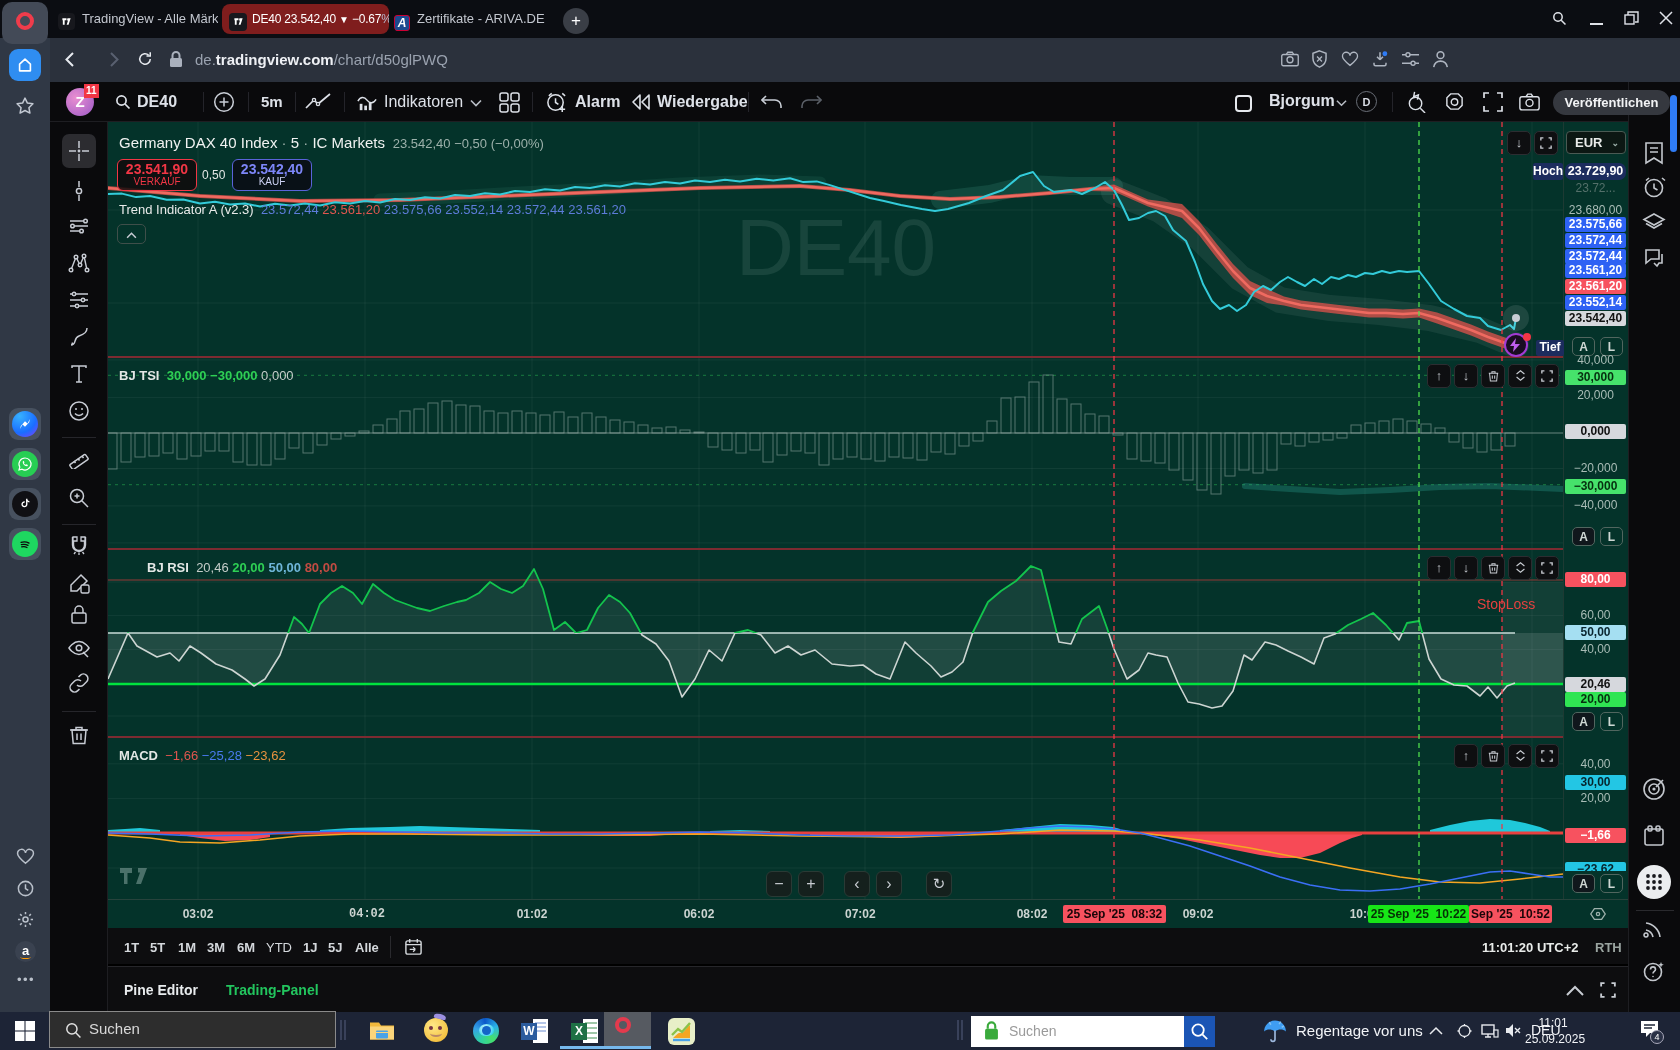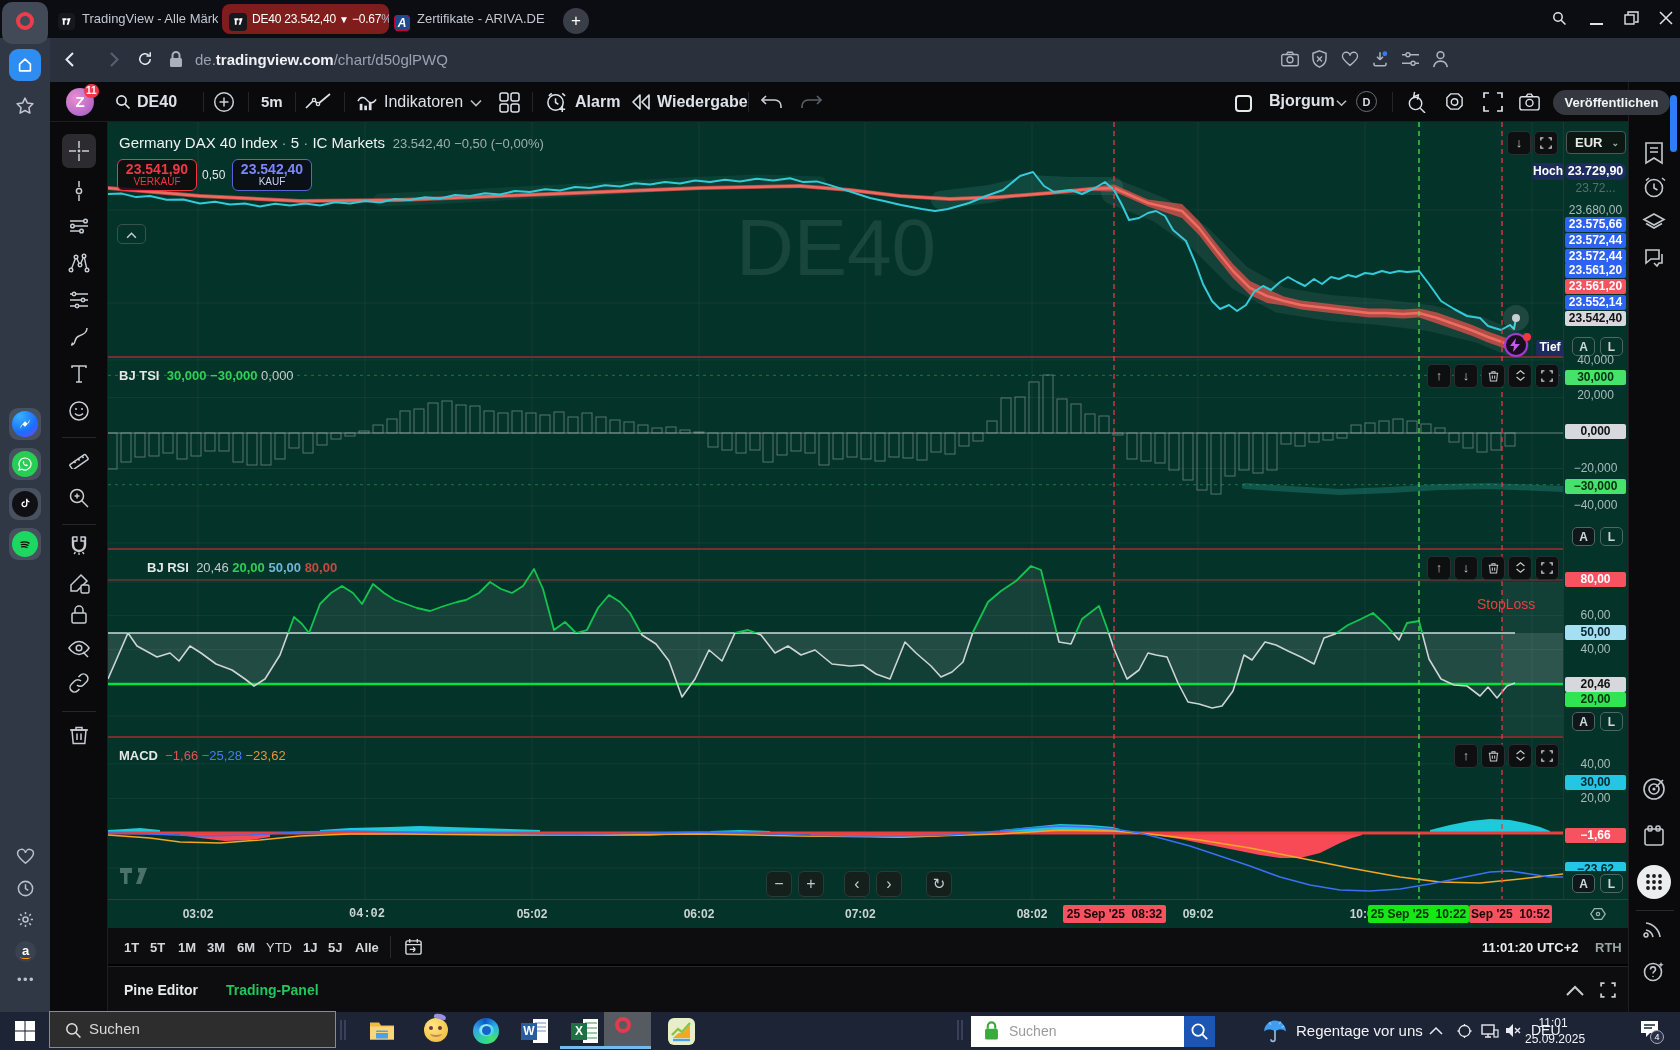--- a/index.html
+++ b/index.html
@@ -168,21 +168,21 @@
       <path d="M12 6.5V12l3.5 2.5" fill="none" stroke="#b9c0ca" stroke-width="1.9"></path>
     </svg>
 <svg class="abs" style="left:16px;top:910px" width="19" height="19" viewBox="0 0 24 24">
       <circle cx="12" cy="12" r="3.2" fill="none" stroke="#b9c0ca" stroke-width="1.9"></circle>
       <path d="M12 2.5v3M12 18.5v3M2.5 12h3M18.5 12h3M5.2 5.2l2.1 2.1M16.7 16.7l2.1 2.1M18.8 5.2l-2.1 2.1M7.3 16.7l-2.1 2.1" stroke="#b9c0ca" stroke-width="1.9"></path>
     </svg>
 <div class="abs" style="left:15px;top:941px;width:21px;height:21px;background:#3a4250;border-radius:50%;text-align:center;color:#fff;font-size:13px;font-weight:700;line-height:20px;">a<div style="width:11px;height:4px;border-bottom:1.6px solid #f90;border-radius:50%;margin:-6px auto 0"></div></div>
 <div class="abs" style="left:17px;top:972px;color:#b9c0ca;font-size:13px;letter-spacing:1.5px">•••</div>
 <div id="tvtop" class="abs"></div>
 <div class="abs" style="left:66px;top:88px;width:28px;height:28px;border-radius:50%;background:radial-gradient(circle at 35% 35%,#e98ed0,#9c59c7);color:#fff;text-align:center;font-weight:700;font-size:15px;line-height:28px;">Z</div>
-<div class="abs" style="left:84px;top:84px;min-width:13px;height:14px;background:#f23645;border-radius:7px;color:#fff;font-size:10px;font-weight:700;text-align:center;line-height:14px;padding:0 2px;">11</div>
+<div class="abs" style="left:84px;top:84px;min-width:13px;height:14px;background:#f23645;border-radius:0;color:#fff;font-size:10px;font-weight:700;text-align:center;line-height:14px;padding:0 2px;">11</div>
 <svg class="abs" style="left:115px;top:94px" width="16" height="16" viewBox="0 0 16 16">
       <circle cx="6.5" cy="6.5" r="4.6" fill="none" stroke="#dde1e8" stroke-width="1.7"></circle>
       <line x1="10" y1="10" x2="14.5" y2="14.5" stroke="#dde1e8" stroke-width="1.7"></line>
     </svg>
 <div class="tvtxt abs" style="left:137px;top:93px;font-size:16px">DE40</div>
 <div class="tsep abs" style="left:203px;top:92px"></div>
 <svg class="abs" style="left:213px;top:91px" width="22" height="22" viewBox="0 0 22 22">
       <circle cx="11" cy="11" r="9.3" fill="none" stroke="#c9ced6" stroke-width="1.5"></circle>
       <path d="M11 6.5v9M6.5 11h9" stroke="#c9ced6" stroke-width="1.5"></path>
     </svg>
@@ -519,20 +519,21 @@
 <div class="abs" style="left:119px;top:134px;font-size:15px;color:#f0f2f1;">Germany DAX 40 Index <span style="color:#9db1ab">·</span> 5 <span style="color:#9db1ab">·</span> IC Markets <span style="font-size:13px;color:#9db1ab">&nbsp;23.542,40 −0,50 (−0,00%)</span></div>
 <div class="abs" style="left:117px;top:159px;width:80px;height:32px;background:rgba(16,10,12,0.85);border:1.5px solid #f23645;border-radius:6px;text-align:center;">
 <div style="font-size:14px;font-weight:700;color:#f23645;margin-top:1px">23.541,90</div>
       <div style="font-size:10px;color:#f23645;margin-top:-1px">VERKAUF</div>
     </div>
 <div class="abs" style="left:202px;top:168px;font-size:12px;color:#e3e7e5;">0,50</div>
 <div class="abs" style="left:232px;top:159px;width:80px;height:32px;background:rgba(10,12,20,0.85);border:1.5px solid #5a63d9;border-radius:6px;text-align:center;">
 <div style="font-size:14px;font-weight:700;color:#7d86f8;margin-top:1px">23.542,40</div>
       <div style="font-size:10px;color:#cdd2f3;margin-top:-1px">KAUF</div>
     </div>
+<div class="abs" style="left:119px;top:202px;font-size:13px;color:#e8eae9;">Trend Indicator A (v2.3) <span style="color:#5d7cd9">&nbsp;23.572,44</span> <span style="color:#e0564f">23.561,20</span> <span style="color:#5d7cd9">23.575,66</span> <span style="color:#5d7cd9">23.552,14</span> <span style="color:#5d7cd9">23.572,44</span> <span style="color:#5d7cd9">23.561,20</span></div>
 <div class="abs" style="left:117px;top:224px;width:29px;height:20px;border:1px solid #3f4f4a;border-radius:5px;text-align:center;"><svg width="11" height="7" viewBox="0 0 12 8" style="margin-top:6px">
         <path d="M1 6.5l5-5 5 5" fill="none" stroke="#c8ccd4" stroke-width="1.7"></path>
       </svg></div>
 <div class="panebtns abs" style="left:1507px;top:131px">
       <div class="pbt">↓</div>
       <div class="pbt"><svg width="12" height="12" viewBox="0 0 14 14" style="margin-top:5px">
           <path d="M1 4V1h3M10 1h3v3M13 10v3h-3M4 13H1v-3" fill="none" stroke="#c8ccd2" stroke-width="1.6"></path>
         </svg></div>
     </div>
 <div class="paneleg abs" style="left:119px;top:368px;">BJ TSI <span style="color:#2ecf54">&nbsp;30,000</span> <span style="color:#2ecf54">−30,000</span> <span style="color:#c5cdc9;font-weight:400">0,000</span></div>
@@ -631,21 +632,21 @@
 <div class="tag abs" style="top:775px;background:#23c6e4;color:#06252d;">30,00</div>
 <div class="scaletxt abs" style="top:791px;">20,00</div>
 <div class="tag abs" style="top:828px;background:#f7525f;color:#fff;">−1,66</div>
 <div class="tag abs" style="top:862px;background:#23c6e4;color:#06252d;">−23,62</div>
 <div class="abs" style="left:1564px;top:871px;width:63px;height:26px;background:#04332a;"></div>
 <div class="albtn abs" style="left:1572px;top:874px;background:#10171c;">A</div>
     <div class="albtn abs" style="left:1600px;top:874px;">L</div>
 <div id="axis" class="abs"></div>
 <div class="abs" style="left:178px;top:907px;width:40px;text-align:center;font-size:12px;font-weight:700;color:#ccd4d1;">03:02</div>
 <div class="abs" style="left:345px;top:907px;width:40px;text-align:right;font-size:12px;font-weight:700;color:#ccd4d1;font-family:Liberation Mono, monospace;">04:02</div>
-<div class="abs" style="left:512px;top:907px;width:40px;text-align:center;font-size:12px;font-weight:700;color:#ccd4d1;">05:02</div>
+<div class="abs" style="left:512px;top:907px;width:40px;text-align:center;font-size:12px;font-weight:700;color:#ccd4d1;">01:02</div>
 <div class="abs" style="left:679px;top:907px;width:40px;text-align:center;font-size:12px;font-weight:700;color:#ccd4d1;">06:02</div>
 <div class="abs" style="left:845px;top:907px;width:40px;font-size:12px;font-weight:700;color:#ccd4d1;">07:02</div>
 <div class="abs" style="left:1012px;top:907px;width:40px;text-align:center;font-size:12px;font-weight:700;color:#ccd4d1;">08:02</div>
 <div class="abs" style="left:1178px;top:907px;width:40px;text-align:center;font-size:12px;font-weight:700;color:#ccd4d1;">09:02</div>
 <div class="abs" style="left:1345px;top:907px;width:40px;text-align:center;font-size:12px;font-weight:700;color:#ccd4d1;">10:02</div>
 <div class="abs" style="left:1063px;top:905px;width:103px;height:18px;background:#f7525f;color:#1a0508;font-size:12px;font-weight:700;text-align:center;line-height:18px;border-radius:2px;">25 Sep '25&nbsp;&nbsp;08:32</div>
 <div class="abs" style="left:1368px;top:905px;width:101px;height:18px;background:#17e617;color:#053005;font-size:12px;font-weight:700;text-align:center;line-height:18px;border-radius:2px;">25 Sep '25&nbsp;&nbsp;10:22</div>
 <div class="abs" style="left:1469px;top:905px;width:83px;height:18px;background:#f7525f;color:#1a0508;font-size:12px;font-weight:700;text-align:center;line-height:18px;border-radius:2px;">Sep '25&nbsp;&nbsp;10:52</div>
 <svg class="abs" style="left:1589px;top:905px" width="18" height="18" viewBox="0 0 20 20">
       <path d="M6 4h8l4 6-4 6H6l-4-6z" fill="none" stroke="#9db1ab" stroke-width="1.5"></path>

